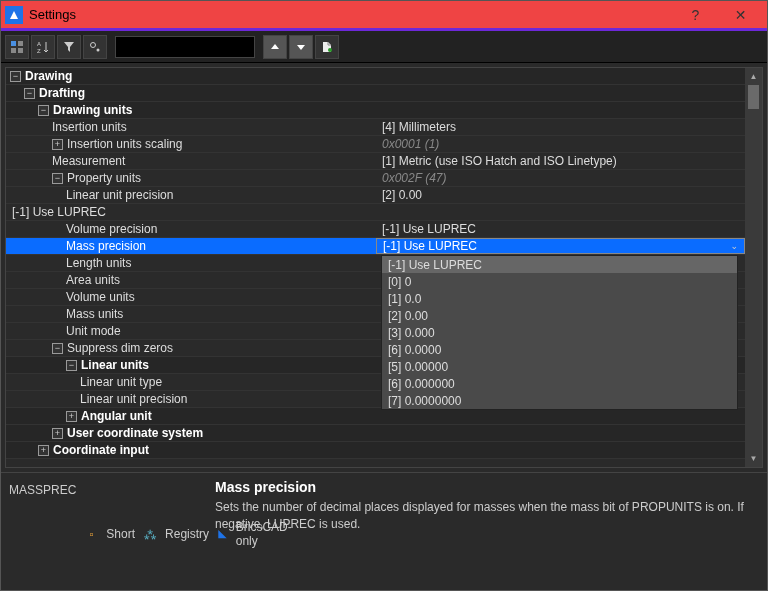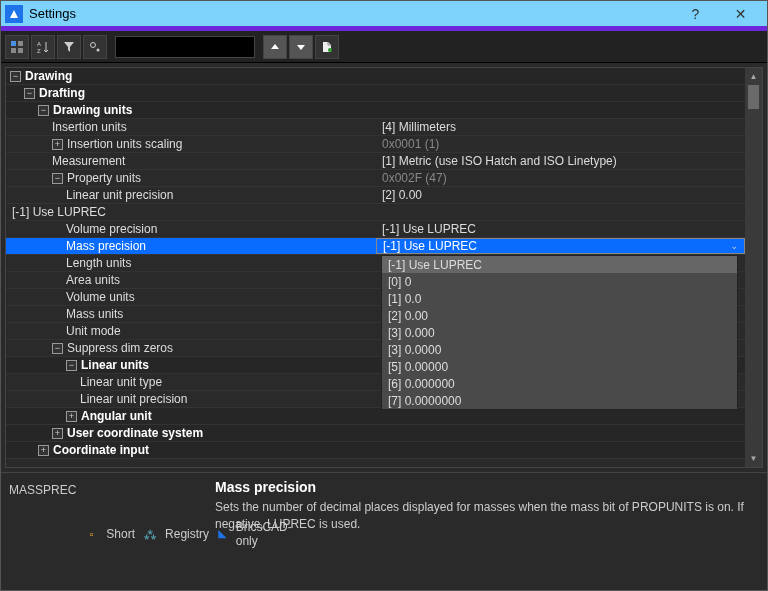--- a/index.html
+++ b/index.html
@@ -1,20 +1,20 @@
 <!DOCTYPE html>
 <html><head>
 <meta charset="utf-8">
 <style>
 * { box-sizing: border-box; margin: 0; padding: 0; font-family: "Segoe UI", Tahoma, sans-serif; }
 html, body { width: 768px; height: 591px; overflow: hidden; background: #2a2a2a; color: #ddd; font-size: 12px; }
 
 .window { width: 768px; height: 591px; display: flex; flex-direction: column; background: #2a2a2a; border: 1px solid #555; }
 
-.titlebar { height: 30px; background: #7dd3fc; color: #000; display: flex; align-items: center; padding: 0 4px; border-bottom: 5px solid #6d28d9; }
+.titlebar { height: 30px; background: #ef4444; color: #000; display: flex; align-items: center; padding: 0 4px; border-bottom: 3px solid #6d28d9; }
 .titlebar .app-icon { width: 18px; height: 18px; background: #1e73e8; display: flex; align-items: center; justify-content: center; margin-right: 6px; }
 .titlebar .app-icon svg { width: 10px; height: 10px; fill: #fff; }
 .titlebar .title { flex: 1; font-size: 13px; }
 .titlebar .win-btn { width: 45px; height: 28px; display: flex; align-items: center; justify-content: center; font-size: 14px; color: #333; }
 
 .toolbar { height: 32px; background: #222; display: flex; align-items: center; padding: 0 4px; gap: 2px; border-bottom: 1px solid #000; }
 .tool-btn { width: 24px; height: 24px; background: #333; display: flex; align-items: center; justify-content: center; color: #ccc; font-size: 11px; border: 1px solid #444; }
 .toolbar-input { width: 140px; height: 22px; background: #000; border: 1px solid #444; color: #ddd; padding: 0 4px; margin-left: 6px; margin-right: 6px; }
 
 .content { flex: 1; display: flex; flex-direction: column; min-height: 0; }
@@ -25,21 +25,21 @@
 .scroll-arrow { height: 17px; display: flex; align-items: center; justify-content: center; color: #aaa; font-size: 8px; }
 .scroll-thumb { flex: 0 0 24px; background: #6a6a6a; margin: 0 3px; }
 .scroll-track { flex: 1; }
 
 .row { height: 17px; display: flex; align-items: center; border-bottom: 1px solid #333; font-size: 12px; }
 .row .cell-label { width: 370px; display: flex; align-items: center; height: 100%; padding-left: 4px; overflow: hidden; white-space: nowrap; }
 .row .cell-value { flex: 1; padding-left: 6px; height: 100%; display: flex; align-items: center; white-space: nowrap; overflow: hidden; }
 .row.selected { background: #0a6cff; color: #fff; }
 .row.selected .cell-value { border: 1px solid #888; position: relative; }
 .row .chev { position: absolute; right: 6px; font-size: 9px; color: #ccc; }
-.row .dim { color: #888; }
+.row .dim { color: #888; font-style: italic; }
 .expander { width: 11px; height: 11px; border: 1px solid #999; background: #333; display: inline-flex; align-items: center; justify-content: center; font-size: 9px; line-height: 1; margin-right: 4px; color: #ccc; flex-shrink: 0; }
 .bold { font-weight: bold; color: #fff; }
 .row.header { background: #262626; }
 
 .dropdown { position: absolute; left: 375px; top: calc(17px * 11); width: 357px; background: #4a4a4a; border: 1px solid #222; z-index: 10; }
 .dd-item { height: 17px; display: flex; align-items: center; padding-left: 6px; font-size: 12px; color: #ddd; }
 .dd-item.hl { background: #666; }
 
 .footer { height: 118px; background: #2a2a2a; display: flex; border-top: 1px solid #444; padding: 6px 8px; gap: 16px; }
 .footer-left { width: 190px; display: flex; flex-direction: row; gap: 8px; padding-top: 4px; }
@@ -292,21 +292,21 @@
         </div>
 
       </div>
 
       <div class="dropdown">
         <div class="dd-item hl">[-1] Use LUPREC</div>
         <div class="dd-item">[0] 0</div>
         <div class="dd-item">[1] 0.0</div>
         <div class="dd-item">[2] 0.00</div>
         <div class="dd-item">[3] 0.000</div>
-        <div class="dd-item">[3] 0.0000</div>
+        <div class="dd-item">[6] 0.0000</div>
         <div class="dd-item">[5] 0.00000</div>
         <div class="dd-item">[6] 0.000000</div>
         <div class="dd-item">[7] 0.0000000</div>
       </div>
 
       <div class="scrollbar">
         <div class="scroll-arrow">▲</div>
         <div class="scroll-thumb"></div>
         <div class="scroll-track"></div>
         <div class="scroll-arrow">▼</div>

